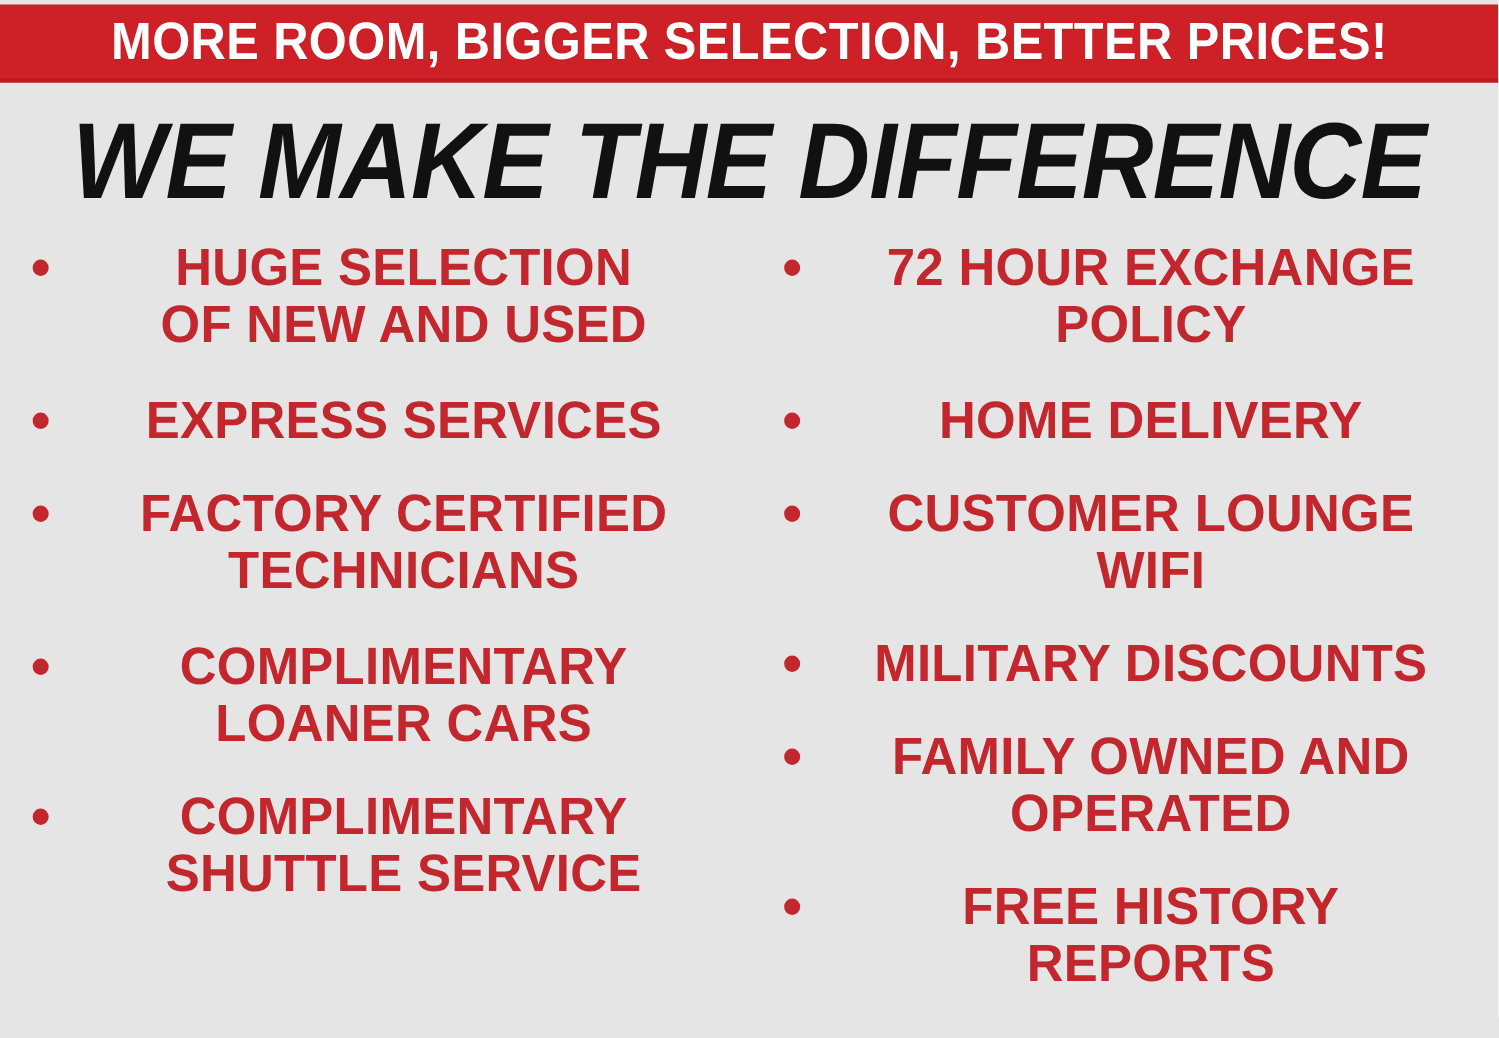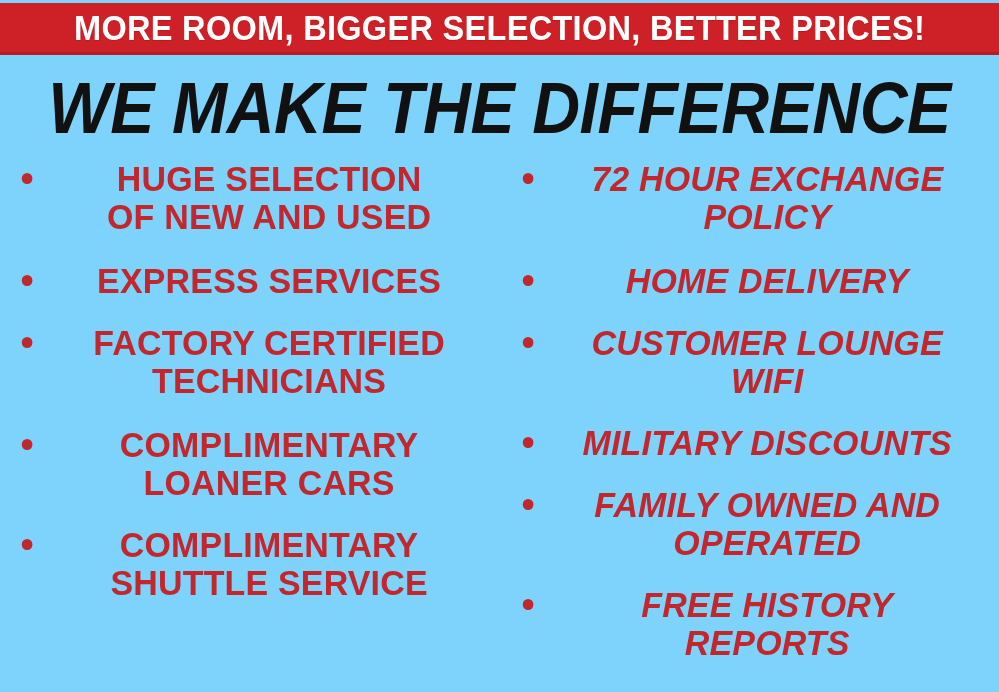--- a/index.html
+++ b/index.html
@@ -8,21 +8,21 @@
     padding: 0;
     background: #ffffff;
   }
   body {
     font-family: "Liberation Sans", sans-serif;
   }
   #poster {
     position: relative;
     width: 999px;
     height: 692px;
-    background: #7dd3fc;
+    background: #e5e5e5;
     overflow: hidden;
   }
 
   
   .banner {
     position: absolute;
     left: 0;
     top: 3px;
     width: 999px;
     height: 52px;
@@ -72,21 +72,21 @@
     top: 160px;
     width: 999px;
     height: 532px;
     text-align: center;
   }
   .column {
     position: absolute;
     top: 0;
   }
   .column-left  { left: 14px;  width: 490px; }
-  .column-right { left: 515px; width: 484px; font-style: italic; }
+  .column-right { left: 515px; width: 484px; }
 
   .bullet-item {
     position: relative;
     padding-left: 36px;
     margin: 0 0 20px 0;
     color: #c1272d;
     font-family: "Liberation Sans Narrow", "Liberation Sans", sans-serif;
     font-weight: bold;
     font-size: 35px;
     line-height: 38px;

